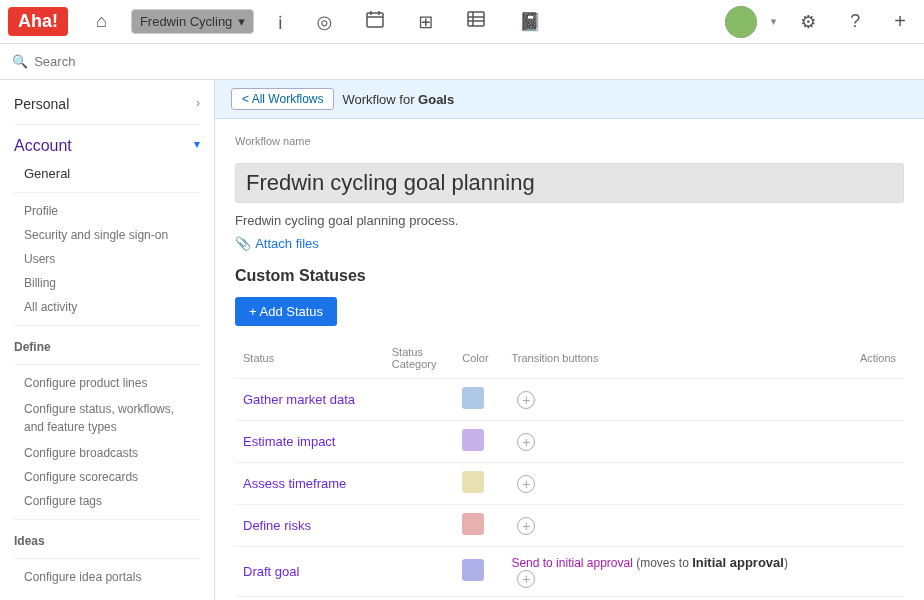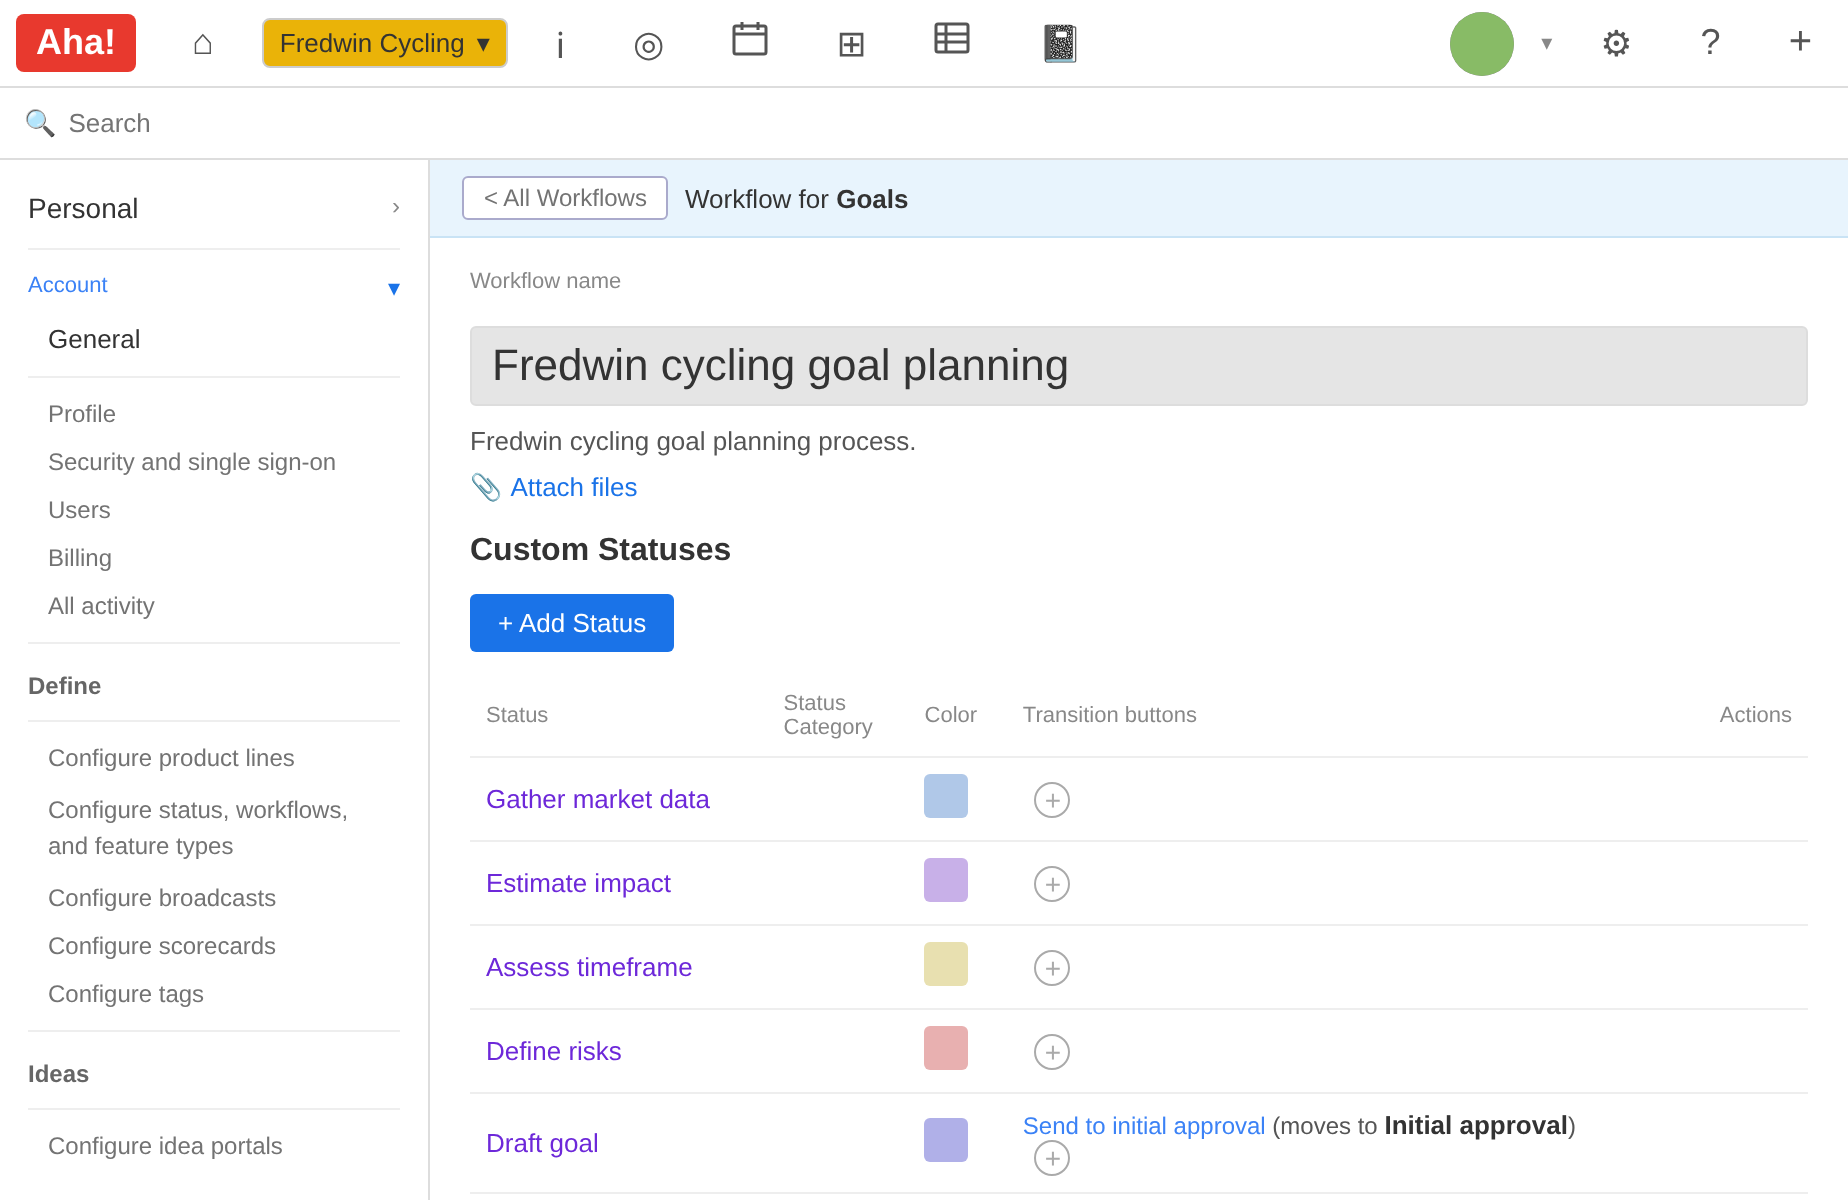--- a/index.html
+++ b/index.html
@@ -13,21 +13,21 @@
     .logo-btn {
       background: #e8392e; color: #fff; font-weight: bold; font-size: 18px;
       padding: 4px 10px; border-radius: 4px; border: none; cursor: pointer; margin-right: 4px;
     }
     .nav-icon-btn {
       background: none; border: none; cursor: pointer; padding: 6px 10px;
       color: #555; font-size: 18px; border-radius: 4px;
     }
     .workspace-select {
       display: flex; align-items: center; border: 1px solid #ccc; border-radius: 4px;
-      padding: 4px 8px; background: #eab308; cursor: pointer; gap: 6px; font-size: 13px;
+      padding: 4px 8px; background: #a3a3a3; cursor: pointer; gap: 6px; font-size: 13px;
     }
     .nav-spacer { flex: 1; }
     .avatar-btn {
       width: 32px; height: 32px; border-radius: 50%; background: #888; border: none; cursor: pointer; overflow: hidden;
     }
     .avatar-img { width: 100%; height: 100%; background: #8b6; border-radius: 50%; }
 
     
     .second-row {
       background: #fff; border-bottom: 1px solid #ddd; height: 36px;
@@ -60,21 +60,21 @@
     }
 
     
     .content { flex: 1; overflow-y: auto; background: #fff; }
     .breadcrumb-bar {
       display: flex; align-items: center; padding: 8px 16px;
       background: #e8f4fd; border-bottom: 1px solid #c9e3f5; gap: 8px;
     }
     .breadcrumb-back {
       background: #fff; border: 1px solid #aac; border-radius: 3px;
-      padding: 3px 10px; font-size: 12px; color: #737373; cursor: pointer;
+      padding: 3px 10px; font-size: 12px; color: #0369a1; cursor: pointer;
     }
 
     .content-body { padding: 16px 20px; }
     .field-label { font-size: 11px; color: #888; margin-bottom: 16px; }
     .workflow-name-input {
       font-size: 22px; color: #333; border: 1px solid #ddd; border-radius: 3px;
       padding: 6px 10px; width: 100%; outline: none; margin-bottom: 10px;
       background: #e5e5e5;
     }
     .workflow-desc { font-size: 13px; color: #555; margin-bottom: 8px; }
@@ -96,21 +96,21 @@
       font-size: 13px;
     }
     .status-link { color: #6d28d9; cursor: pointer; }
     .color-swatch { width: 22px; height: 22px; border-radius: 3px; display: inline-block; }
     .plus-circle {
       width: 18px; height: 18px; border-radius: 50%; border: 1px solid #aaa;
       display: inline-flex; align-items: center; justify-content: center;
       color: #aaa; font-size: 14px; cursor: pointer; margin-left: 6px;
     }
     .transition-text { font-size: 12px; color: #555; }
-    .transition-link { color: #3b82f6; font-size: 12px; }
+    .transition-link { color: #a21caf; font-size: 12px; }
   </style>
 </head>
 <body>
 
 <div class="top-nav">
   <button class="logo-btn">Aha!</button>
   <button class="nav-icon-btn">⌂</button>
 
   <div class="workspace-select">
     <span>Fredwin Cycling</span>
@@ -159,21 +159,21 @@
 <div class="main-layout">
 
   <div class="sidebar">
     <div class="sidebar-section-header">
       <span>Personal</span>
       <span class="chevron">›</span>
     </div>
     <hr class="sidebar-divider">
 
     <div class="sidebar-section-header" style="color:#1a73e8;">
-      <span style="color:#3b82f6; font-size:11px;">Account</span>
+      <span style="color:#4c1d95; font-size:16px;">Account</span>
       <span class="chevron" style="color:#1a73e8;">▾</span>
     </div>
 
     <div>
       <div class="sidebar-item" style="color:#333; font-size:13px;">General</div>
       <hr class="sidebar-divider">
       <div class="sidebar-item">Profile</div>
       <div class="sidebar-item">Security and single sign-on</div>
       <div class="sidebar-item">Users</div>
       <div class="sidebar-item">Billing</div>

